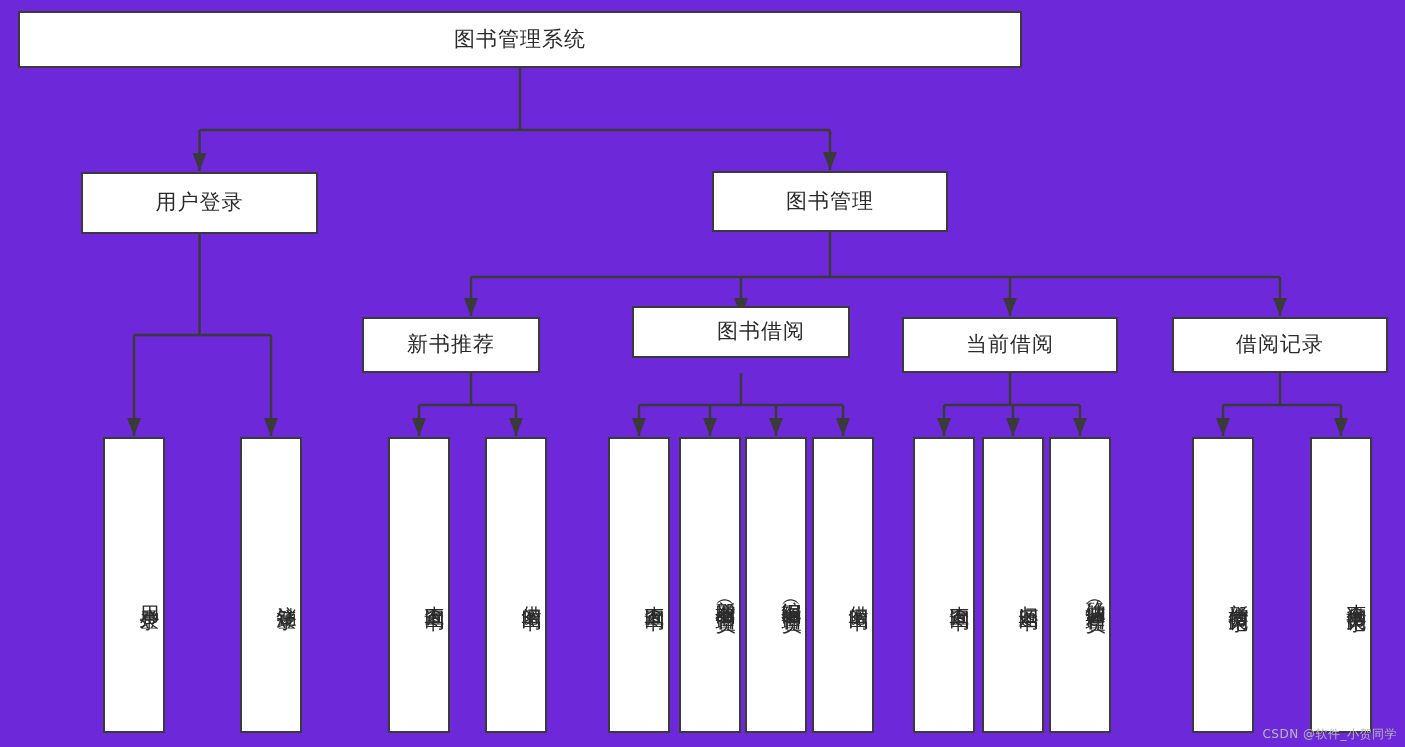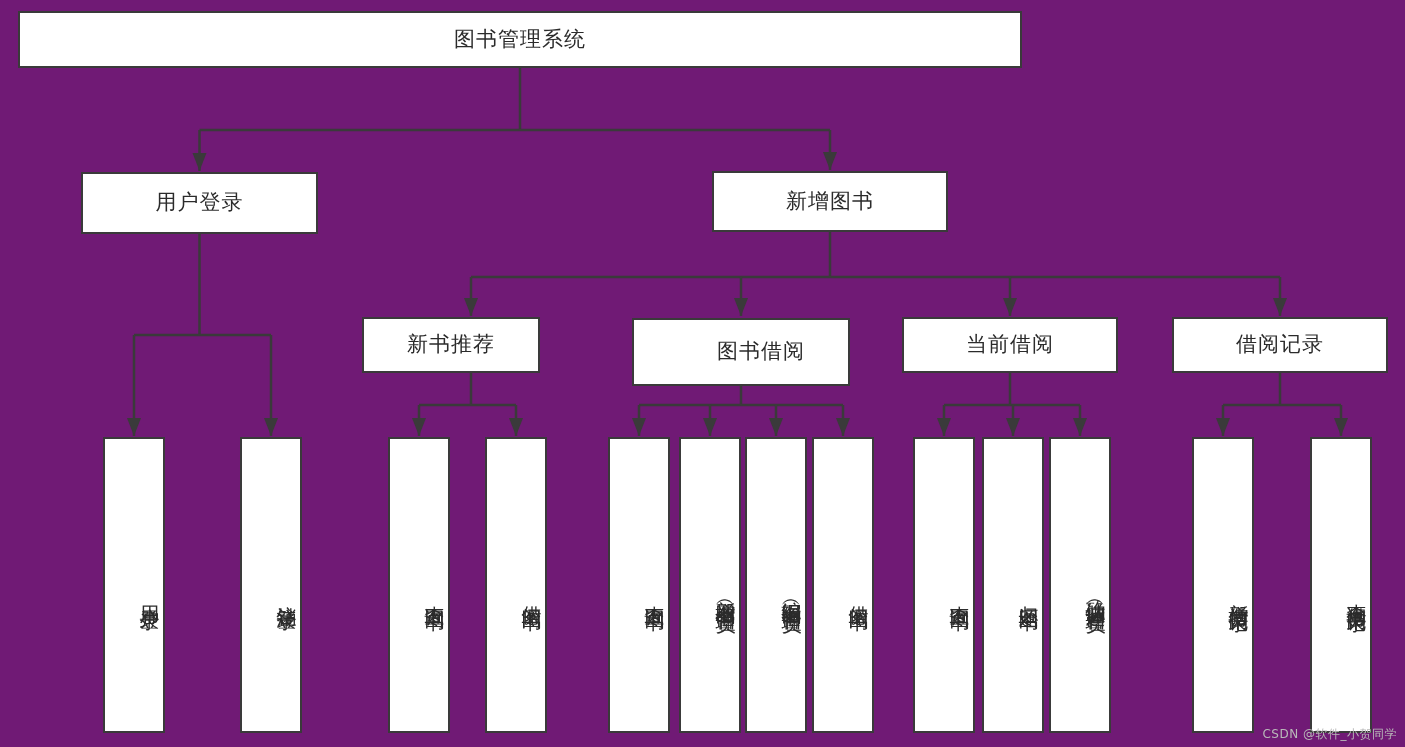--- a/index.html
+++ b/index.html
@@ -4,21 +4,21 @@
 <style>
   html, body {
     margin: 0;
     padding: 0;
     background: #ffffff;
   }
   #canvas {
     position: relative;
     width: 1405px;
     height: 747px;
-    background: #701a75;
+    background: #6d28d9;
     font-family: "DejaVu Sans", "Liberation Sans", sans-serif;
     overflow: hidden;
   }
   #edges {
     position: absolute;
     left: 0;
     top: 0;
     width: 1405px;
     height: 747px;
     pointer-events: none;
@@ -128,26 +128,26 @@
       <polygon points="1334,418 1348,418 1341,436" fill="#3a3a3a"></polygon>
     </svg>
   <div id="nodes-layer">
       <div class="node horiz" style="left: 18px; top: 11px; width: 1004px; height: 57px;">
         <span class="label">图书管理系统</span>
       </div>
       <div class="node horiz" style="left: 81px; top: 172px; width: 237px; height: 62px;">
         <span class="label">用户登录</span>
       </div>
       <div class="node horiz" style="left: 712px; top: 171px; width: 236px; height: 61px;">
-        <span class="label">新增图书</span>
+        <span class="label">图书管理</span>
       </div>
       <div class="node horiz" style="left: 362px; top: 317px; width: 178px; height: 56px;">
         <span class="label">新书推荐</span>
       </div>
-      <div class="node horiz" style="left: 632px; top: 318px; width: 218px; height: 68px; padding-left: 40px;">
+      <div class="node horiz" style="left: 632px; top: 306px; width: 218px; height: 52px; padding-left: 40px;">
         <span class="label">图书借阅</span>
       </div>
       <div class="node horiz" style="left: 902px; top: 317px; width: 216px; height: 56px;">
         <span class="label">当前借阅</span>
       </div>
       <div class="node horiz" style="left: 1172px; top: 317px; width: 216px; height: 56px;">
         <span class="label">借阅记录</span>
       </div>
       <div class="node vert" style="left: 103px; top: 437px; width: 62px; height: 296px;">
         <span class="label">用户登录</span>

